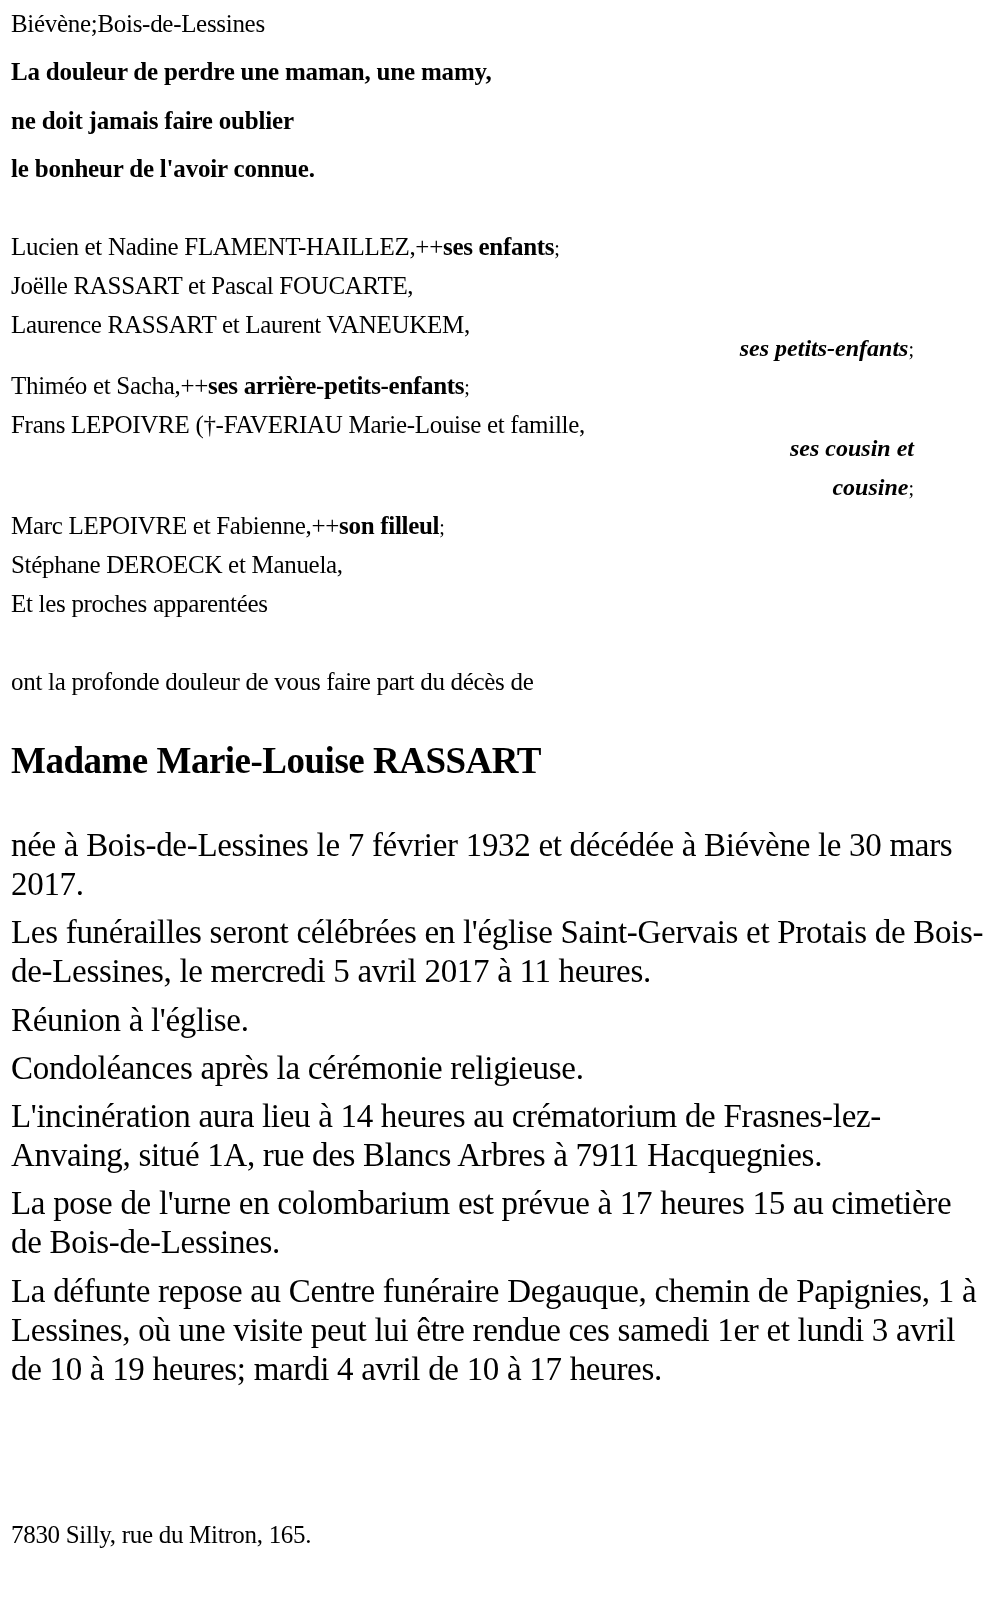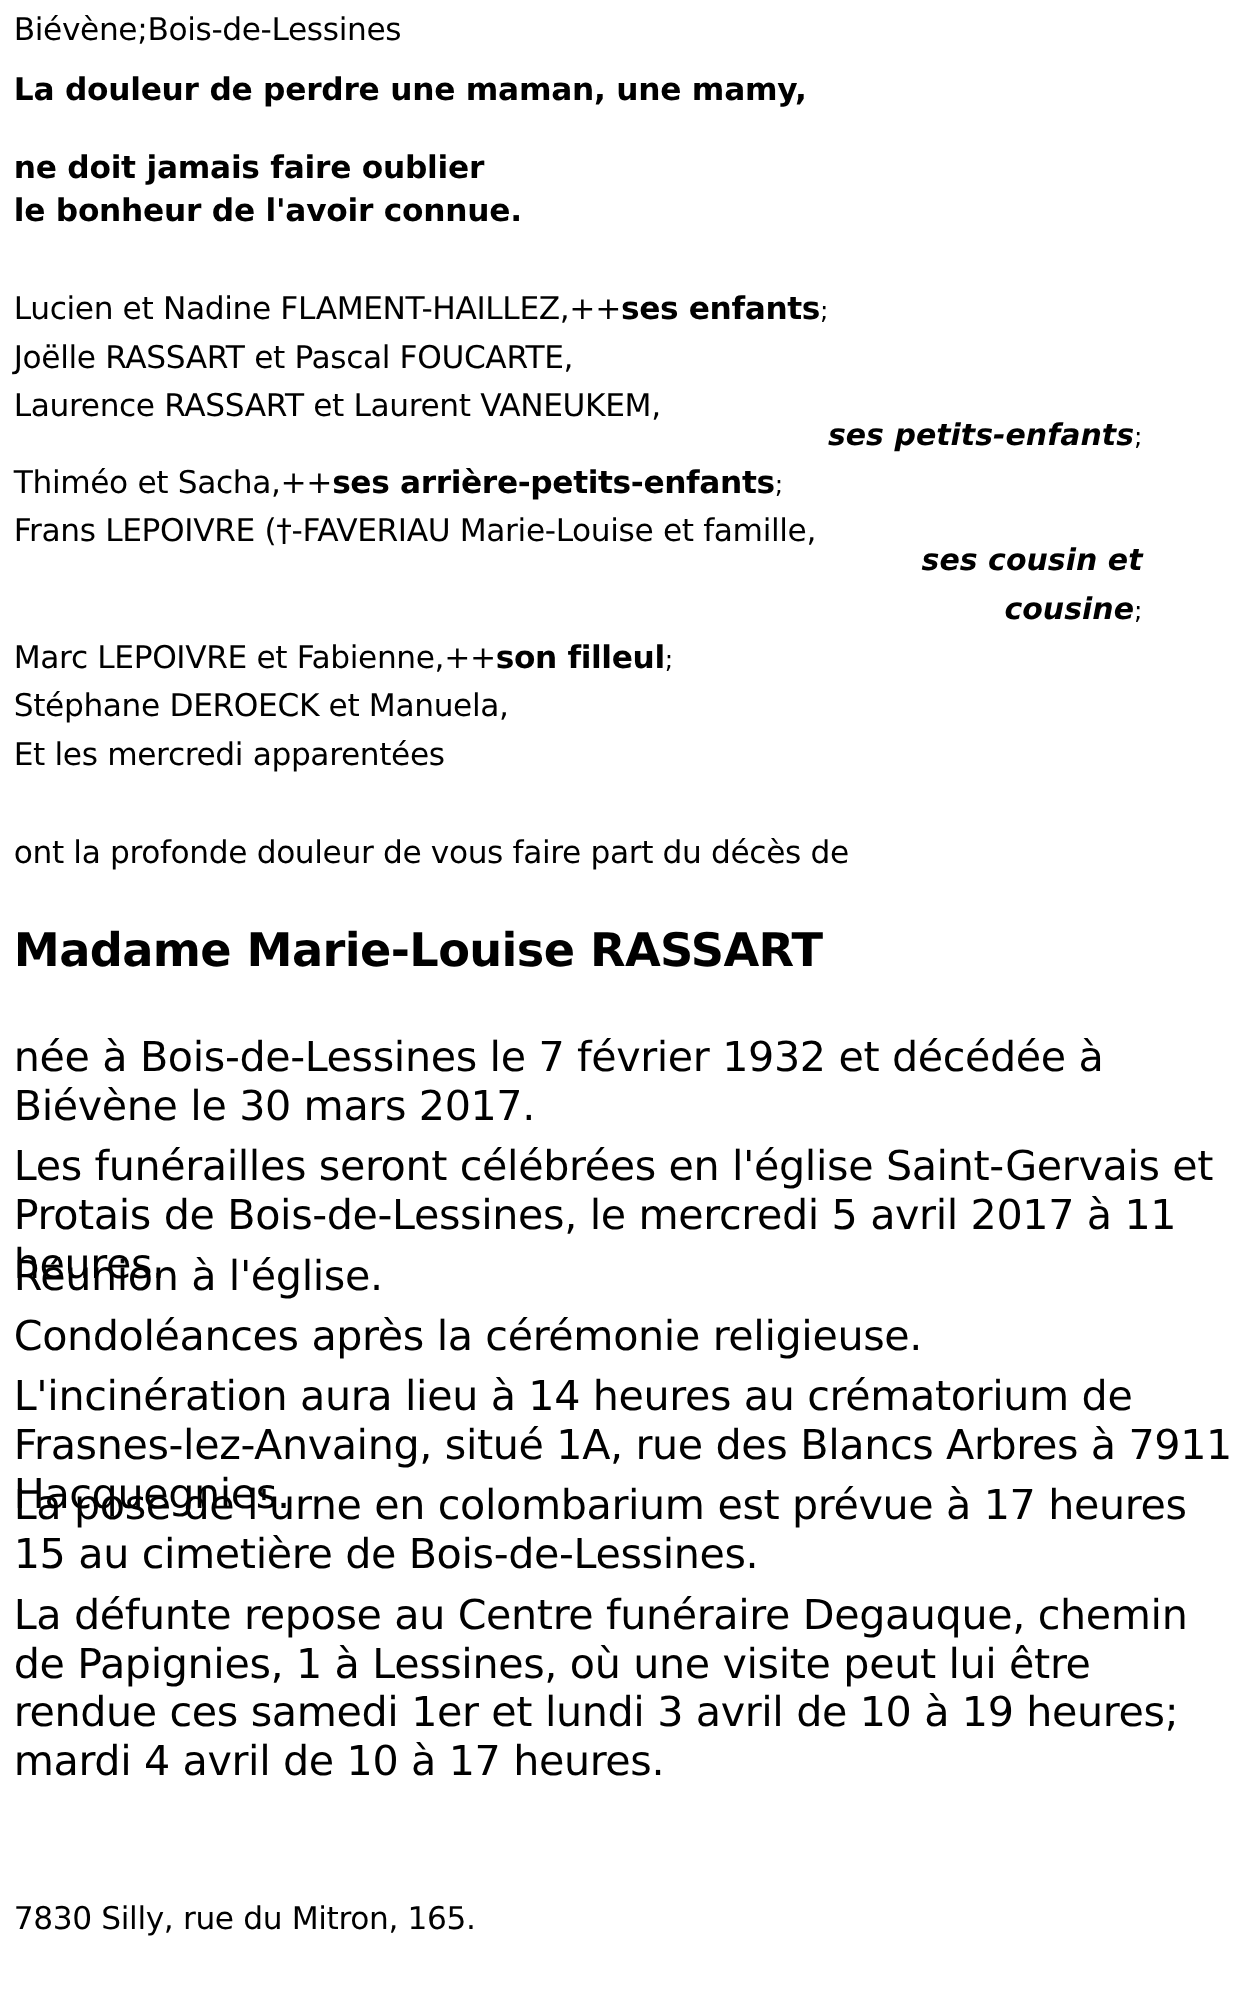--- a/index.html
+++ b/index.html
@@ -14,20 +14,21 @@
       overflow: hidden;
       color: #000000;
       font-family: "DejaVu Sans", sans-serif;
     }
     .page {
       position: absolute;
       left: 0;
       top: 0;
       width: 948px;
       height: 1610px;
+      font-family: Liberation Serif, serif;
     }
     .line {
       position: absolute;
       left: 11px;
       font-size: 25px;
       line-height: 40px;
       white-space: nowrap;
       letter-spacing: -0.3px;
     }
     .semi { font-weight: bold; }
@@ -70,21 +71,21 @@
     }
   </style>
 </head>
 <body>
 
 <div class="page">
 
   <div class="line" style="top:4px;">Biévène;Bois-de-Lessines</div>
 
   <div class="line quote" style="top:52px;">La douleur de perdre une maman, une mamy,</div>
-  <div class="line quote" style="top:114px;text-align:right;">ne doit jamais faire oublier</div>
+  <div class="line quote" style="top:101px;text-align:right;">ne doit jamais faire oublier</div>
   <div class="line quote" style="top:149px;">le bonheur de l'avoir connue.</div>
 
   <div class="line" style="top:227px;">
     <span>Lucien et Nadine FLAMENT-HAILLEZ,++</span><span class="semi">ses enfants</span><span class="semicolon">;</span>
   </div>
 
   <div class="line" style="top:266px;">Joëlle RASSART et Pascal FOUCARTE,</div>
   <div class="line" style="top:305px;">Laurence RASSART et Laurent VANEUKEM,</div>
   <div class="right-label" style="top:328px;">
     <span>ses petits-enfants</span><span class="semicolon">;</span>
@@ -98,21 +99,21 @@
   <div class="right-label" style="top:428px;">ses cousin et</div>
   <div class="right-label" style="top:467px;">
     <span>cousine</span><span class="semicolon">;</span>
   </div>
 
   <div class="line" style="top:506px;">
     <span>Marc LEPOIVRE et Fabienne,++</span><span class="semi">son filleul</span><span class="semicolon">;</span>
   </div>
 
   <div class="line" style="top:545px;">Stéphane DEROECK et Manuela,</div>
-  <div class="line" style="top:584px;">Et les mercredi apparentées</div>
+  <div class="line" style="top:584px;">Et les proches apparentées</div>
 
   <div class="line" style="top:662px;">ont la profonde douleur de vous faire part du décès de</div>
   <div class="heading" style="top:736px;">Madame Marie-Louise RASSART</div>
 
   <div class="para" style="top:826px;">née à Bois-de-Lessines le 7 février 1932 et décédée à Biévène le 30 mars 2017.</div>
   <div class="para" style="top:913px;">Les funérailles seront célébrées en l'église Saint-Gervais et Protais de Bois-de-Lessines, le mercredi 5 avril 2017 à 11 heures.</div>
   <div class="para" style="top:1001px;">Réunion à l'église.</div>
   <div class="para" style="top:1049px;">Condoléances après la cérémonie religieuse.</div>
   <div class="para" style="top:1097px;">L'incinération aura lieu à 14 heures au crématorium de Frasnes-lez-Anvaing, situé 1A, rue des Blancs Arbres à 7911 Hacquegnies.</div>
   <div class="para" style="top:1184px;">La pose de l'urne en colombarium est prévue à 17 heures 15 au cimetière de Bois-de-Lessines.</div>

